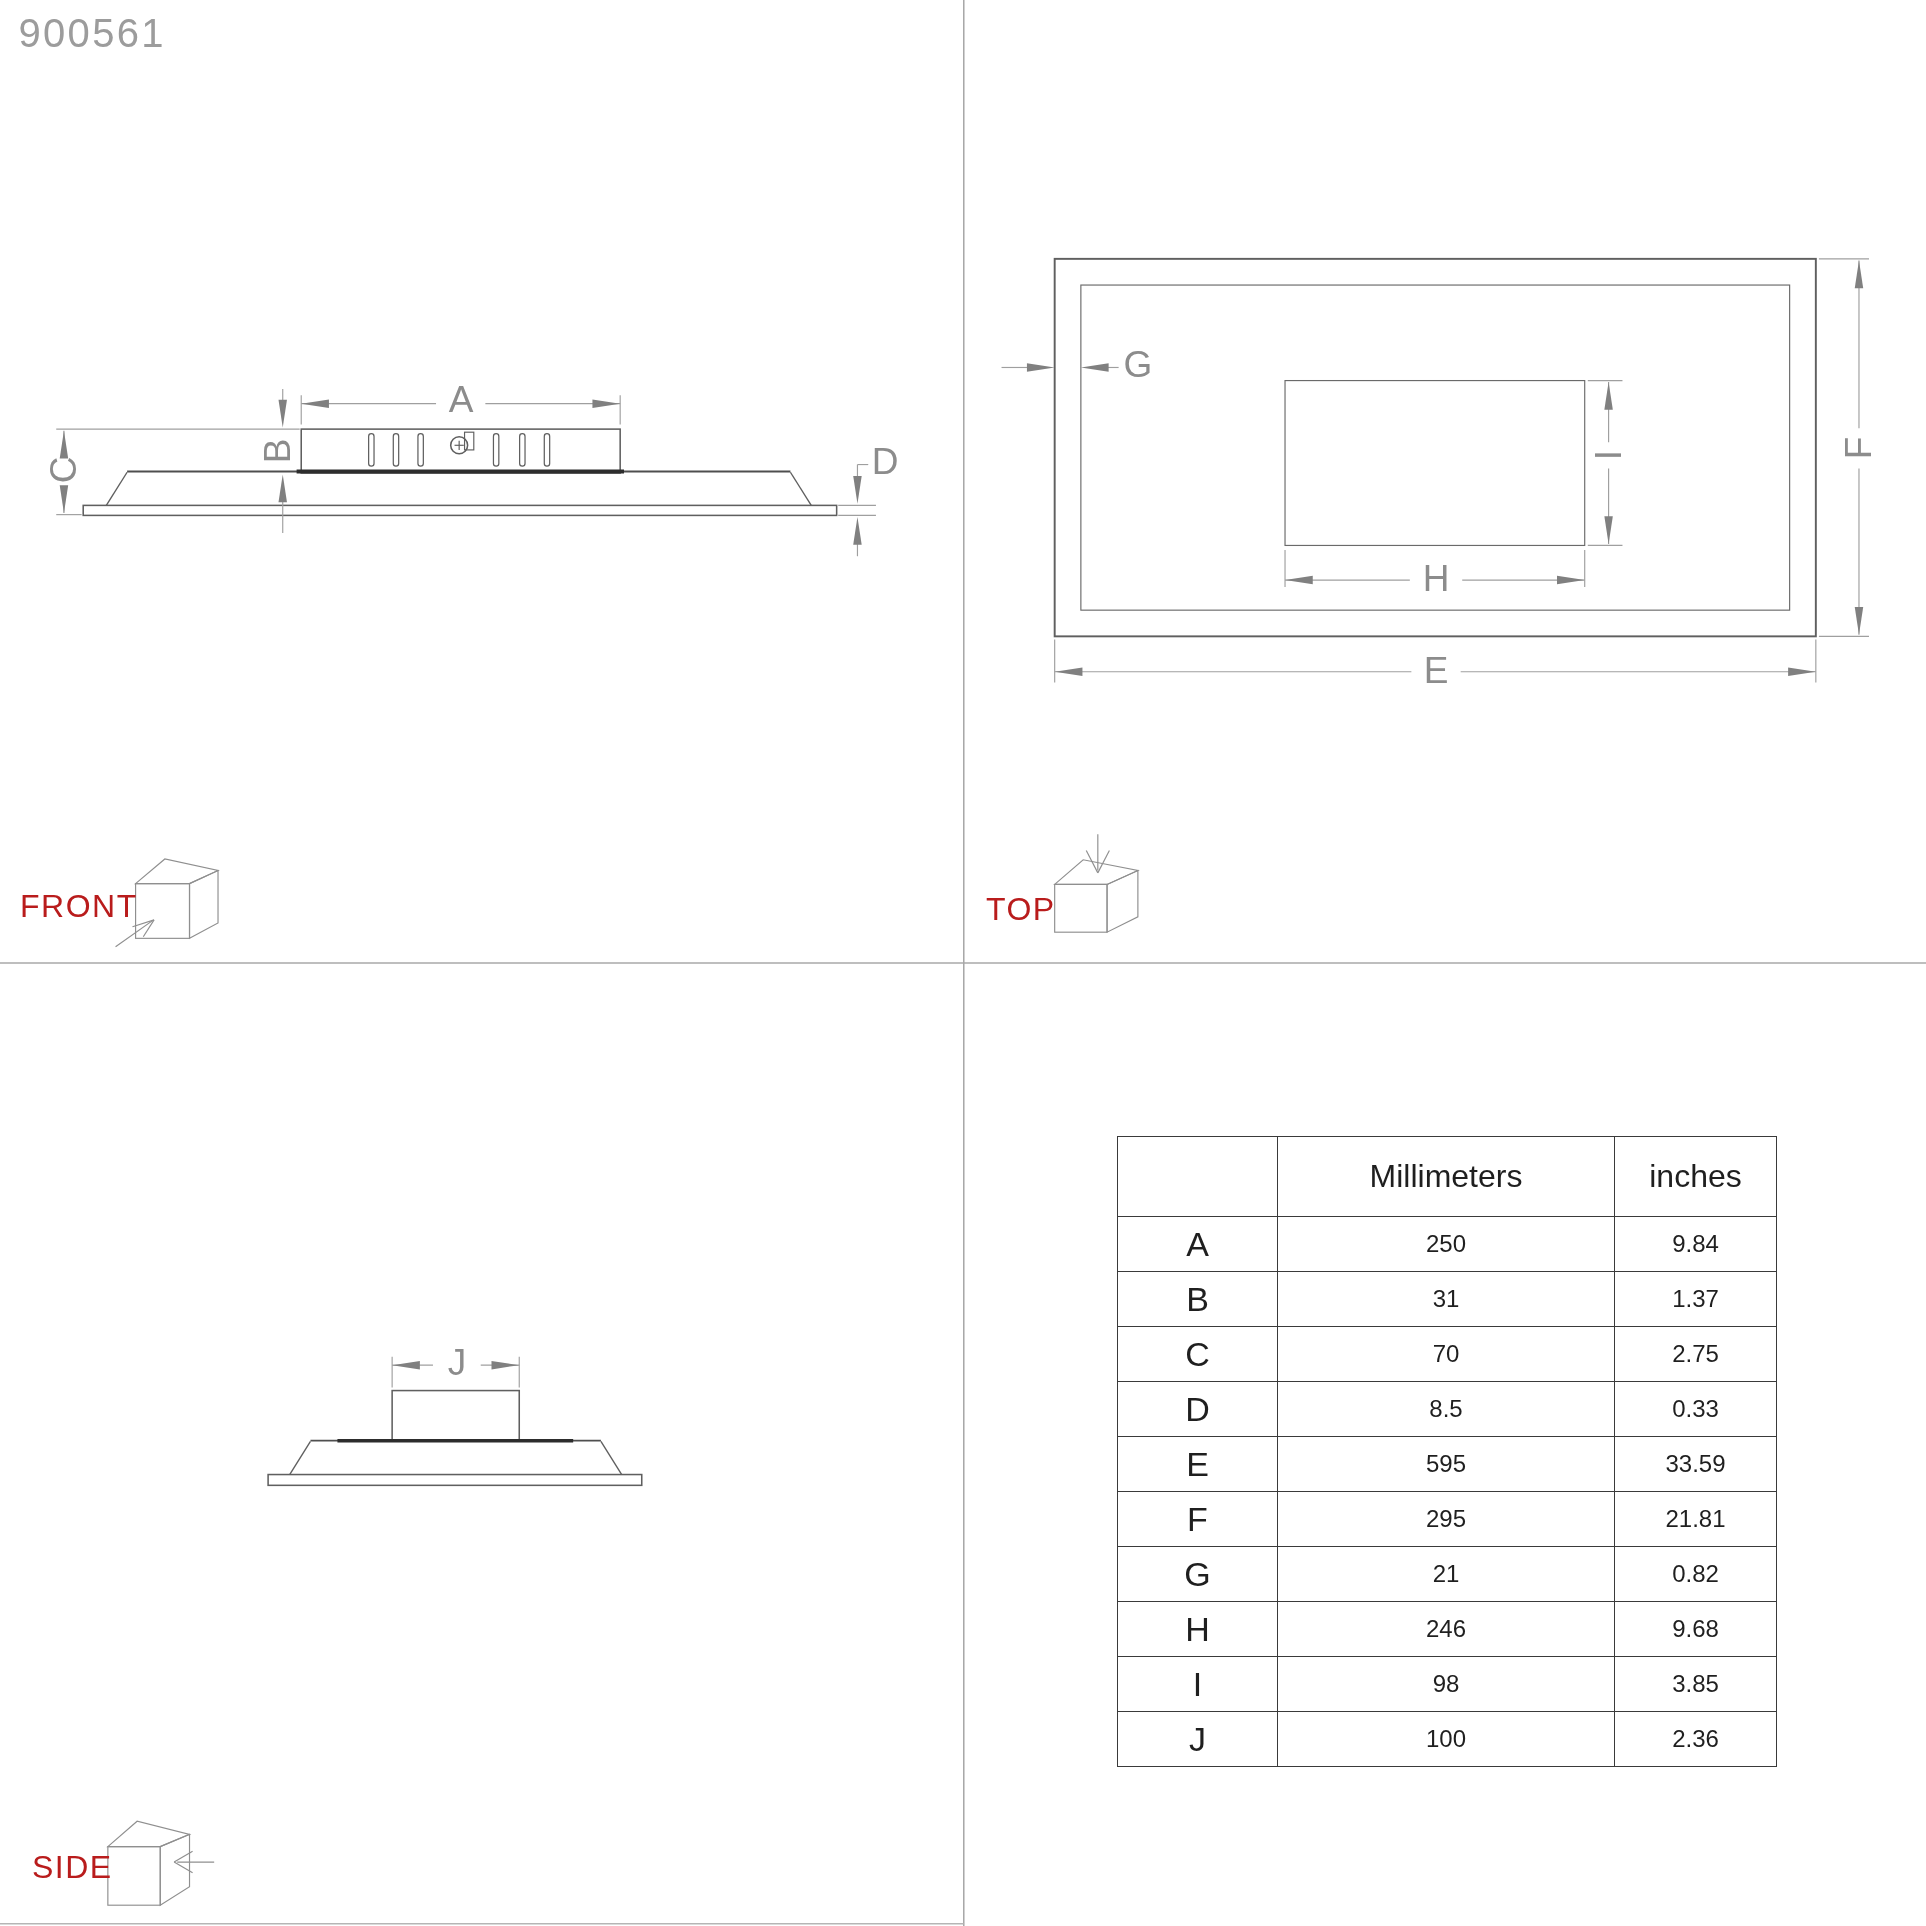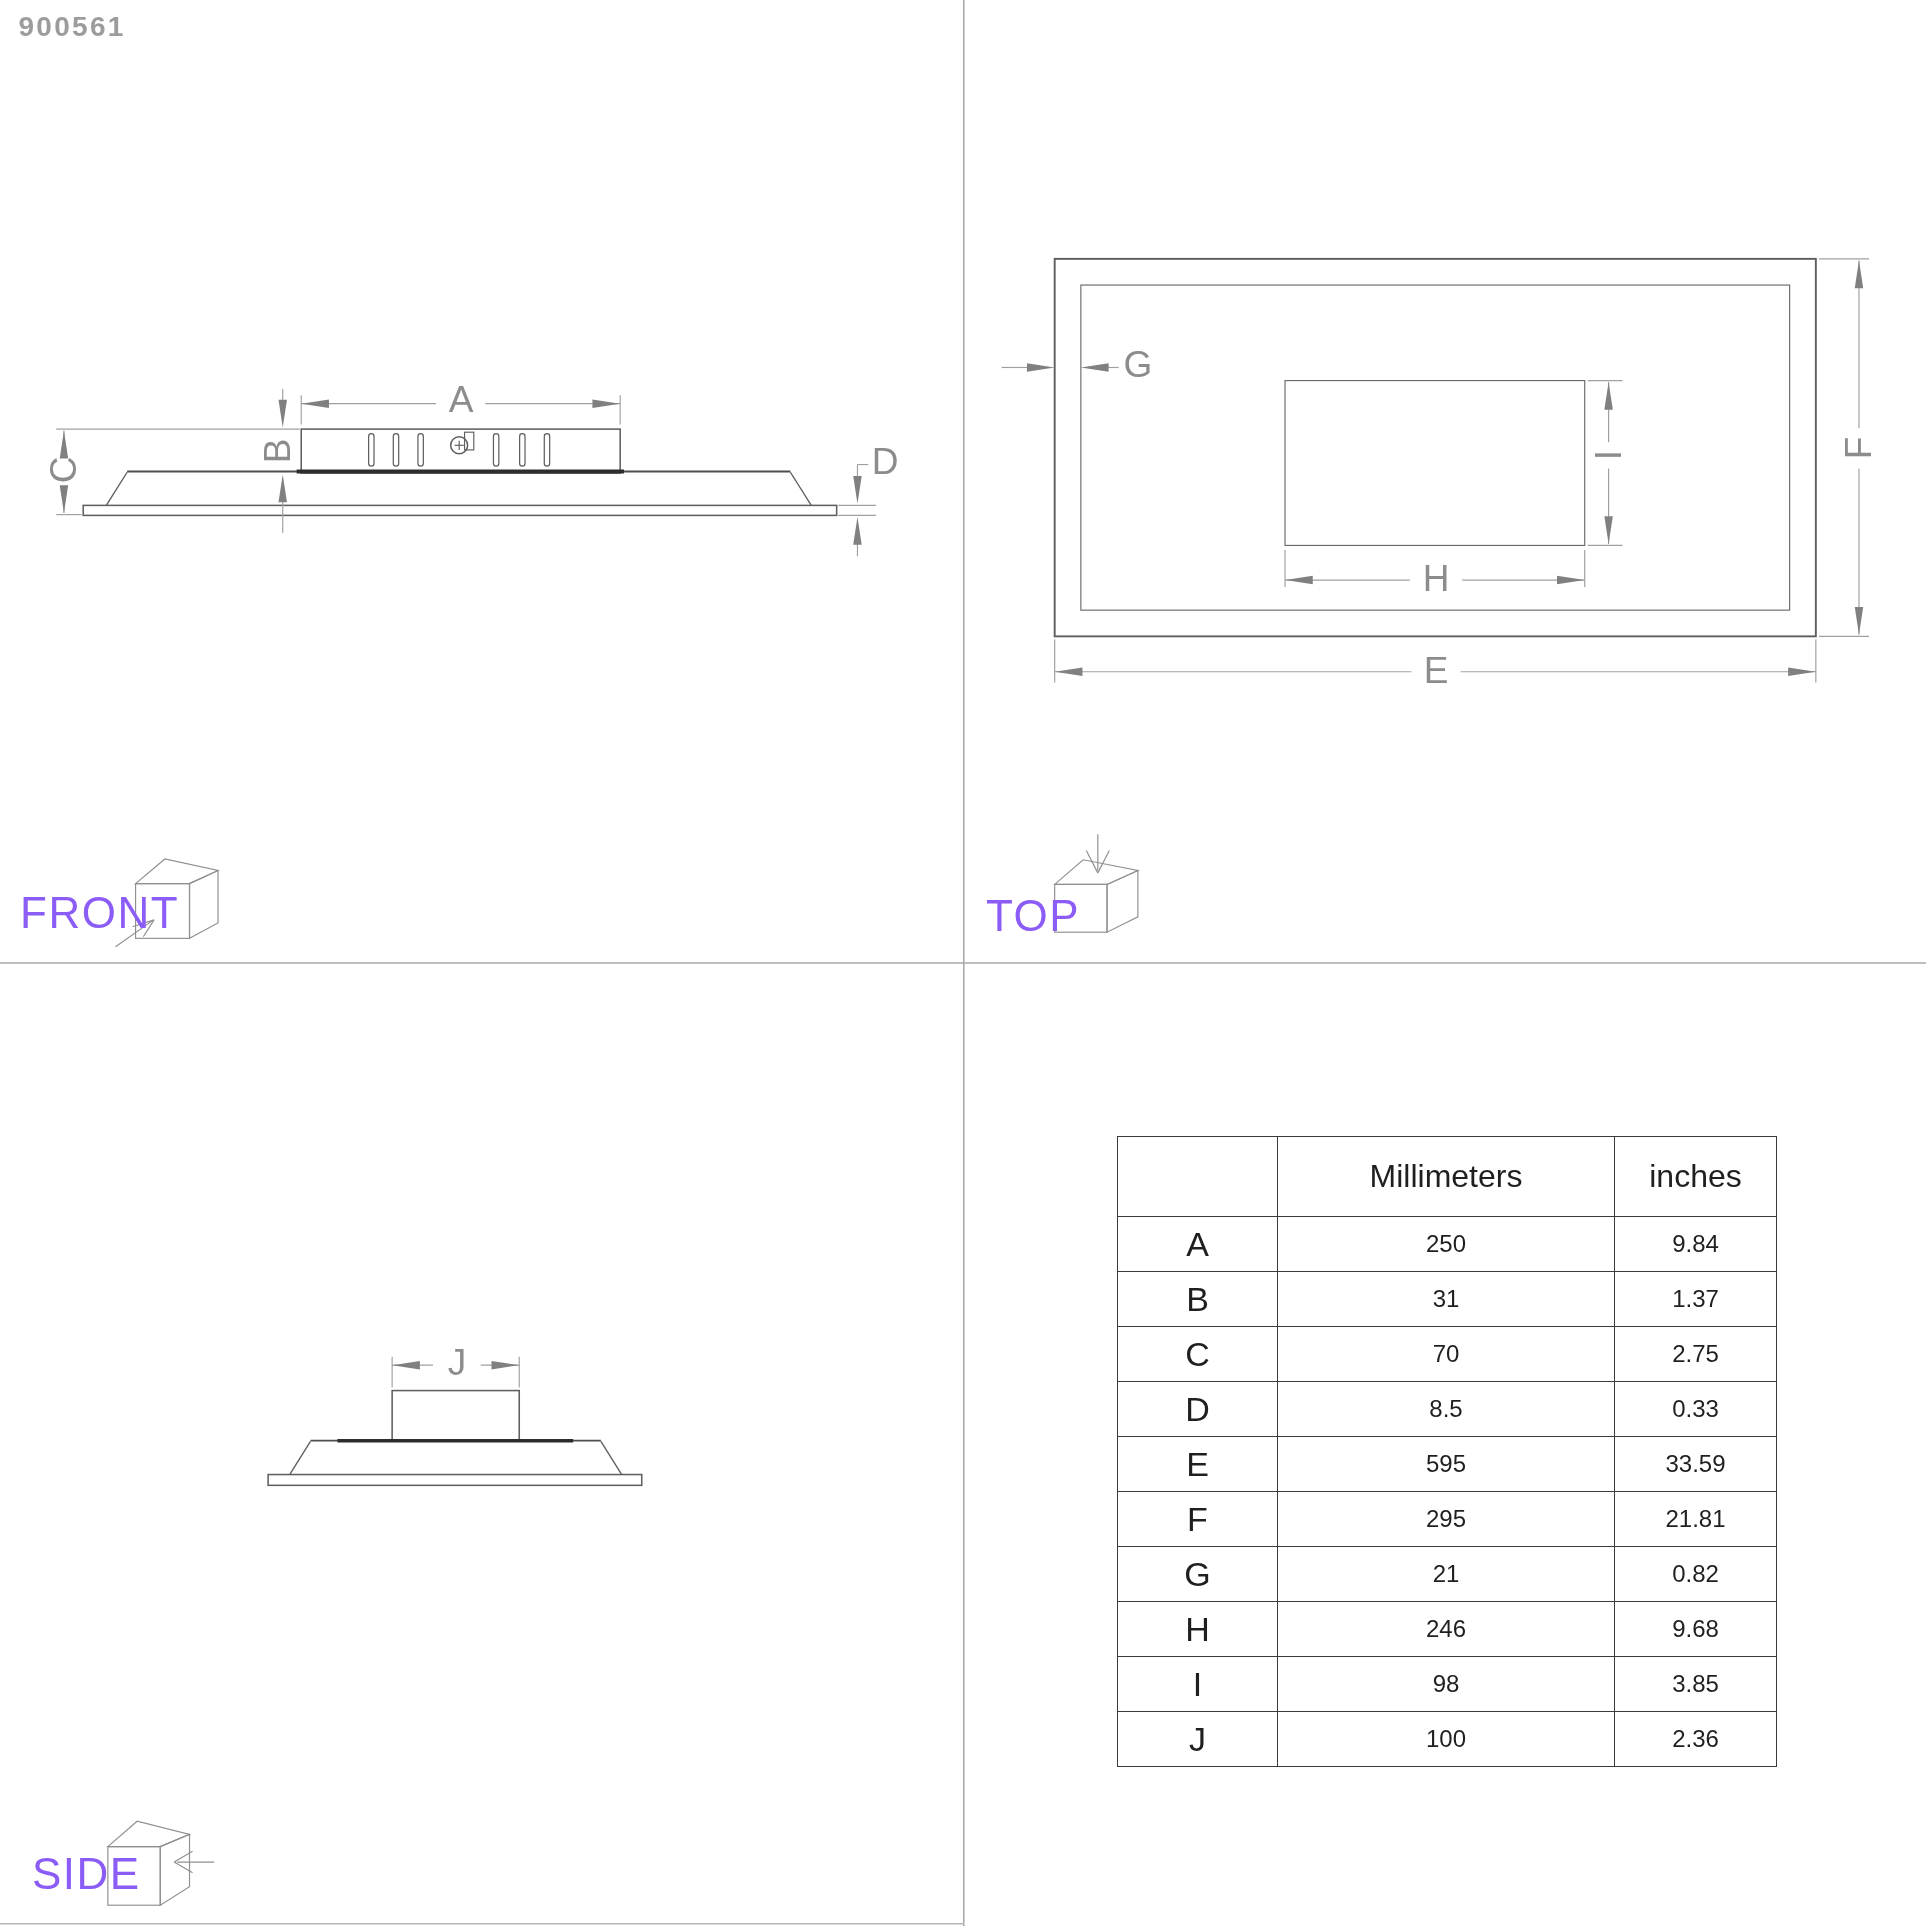--- a/index.html
+++ b/index.html
@@ -2,25 +2,25 @@
 <html style="font-size:12.3px"><head>
 <meta charset="utf-8">
 <style>
   html,body{margin:0;padding:0;background:#ffffff;}
   .page{
     position:relative;width:1926px;height:1926px;background:#ffffff;overflow:hidden;
     font-family:"Liberation Sans", sans-serif;
   }
   svg.linework{position:absolute;left:0;top:0;width:1926px;height:1926px;}
   .product-code{
-    position:absolute;left:18.5px;top:10.8px;font-size:28px;letter-spacing:2.3px;
-    color:#9c9c9c;font-weight:700;
+    position:absolute;left:18.5px;top:10.8px;font-size:40px;letter-spacing:2.3px;
+    color:#9c9c9c;font-weight:400;
   }
   .view-label{
-    position:absolute;font-size:44px;letter-spacing:1.5px;color:#8b5cf6;font-weight:400;
+    position:absolute;font-size:32px;letter-spacing:1.5px;color:#b91c1c;font-weight:400;
   }
   .dim-label{
     position:absolute;font-size:37px;color:#8c8c8c;font-weight:400;
     transform:translate(-50%,-50%);white-space:nowrap;
   }
   .dim-label.rot{transform:translate(-50%,-50%) rotate(-90deg);}
   .dim-table{
     position:absolute;left:1117px;top:1136px;width:659px;
     border-collapse:collapse;table-layout:fixed;
     color:#1f1f1f;

